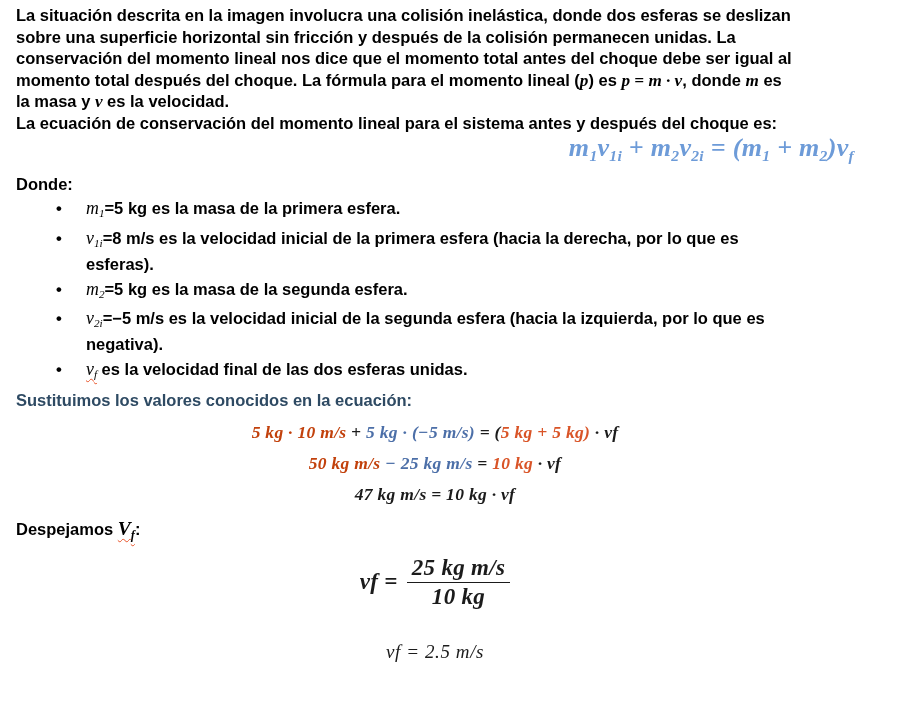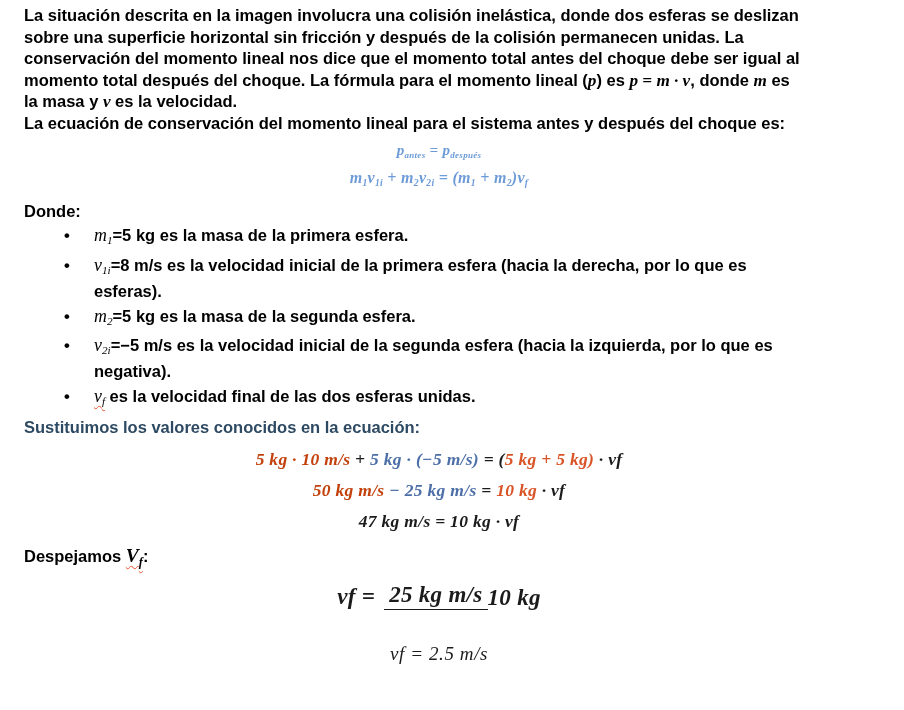--- a/index.html
+++ b/index.html
@@ -1,61 +1,60 @@
 <!DOCTYPE html>
 <html><head>
 <meta charset="utf-8">
 <style>
   html,body{margin:0;padding:0;background:#ffffff;}
   .page{
     width:862px;height:710px;box-sizing:border-box;
-    padding:5px 8px 0 24px;overflow:hidden;background:#fff;
+    padding:5px 8px 0 16px;overflow:hidden;background:#fff;
     font-family:"Liberation Sans",sans-serif;
     font-weight:600;color:#000;
     font-size:16.5px;line-height:21.5px;
   }
   p{margin:0;}
   
   .mb{font-family:"Liberation Serif",serif;font-style:italic;font-weight:700;font-size:1.04em;}
   .mv{font-family:"Liberation Serif",serif;font-style:italic;font-weight:400;font-size:1.08em;}
   .mvsub{font-family:"Liberation Serif",serif;font-style:italic;font-weight:400;font-size:0.68em;vertical-align:-0.25em;}
   .sub{font-size:0.6em;vertical-align:-0.32em;}
   .bigv{font-family:"Liberation Serif",serif;font-style:italic;font-weight:700;font-size:1.18em;}
   .bigvsub{font-family:"Liberation Serif",serif;font-style:italic;font-weight:700;font-size:0.75em;vertical-align:-0.3em;}
   .spell{text-decoration:underline wavy #E8542A;text-decoration-thickness:1px;text-underline-offset:3px;text-decoration-skip-ink:none;}
   .green{color:#c2410c;}
   .blue{color:#4C6FA8;}
   .red{color:#D95427;}
   
   .eq{text-align:center;font-family:"Liberation Serif",serif;font-style:italic;letter-spacing:0.3px;color:#1b1b1b;}
   .eq-blue-small{font-size:15px;line-height:18px;margin-top:7px;color:#6D9BD8;}
-  .eq-blue-big{font-size:16px;line-height:26px;margin:1px 0 5px 0;color:#6D9BD8;}
+  .eq-blue-big{font-size:26px;line-height:26px;margin:1px 0 5px 0;color:#6D9BD8;text-align:right;}
   .eq-step{font-size:17.5px;line-height:23px;margin:8px 0;}
   .donde{margin-top:4px;}
   ul.vars{list-style:none;margin:3px 0 2px 0;padding:0 0 0 70px;}
   ul.vars li{position:relative;margin:0 0 3px 0;}
   ul.vars li::before{content:"\2022";position:absolute;left:-30px;top:0;}
   .subst-heading{color:#2E4A63;font-weight:700;margin:5px 0 10px 0;}
   .despejamos{margin-top:12px;}
   .frac-row{display:flex;align-items:center;justify-content:center;gap:9px;margin-top:10px;font-size:23px;line-height:22px;}
-  .frac{display:inline-flex;flex-direction:row;text-align:center;font-family:Liberation Serif, serif;}
+  .frac{display:inline-flex;flex-direction:column;text-align:center;font-family:Liberation Serif, serif;}
   .frac .num{border-bottom:1.6px solid #1b1b1b;padding:0 5px 3px 5px;}
   .frac .den{padding-top:3px;}
   .result{font-size:19px;font-weight:400;margin-top:33px;letter-spacing:0.6px;}
 </style>
 </head>
 <body>
 
 <div class="page">
 
   <p class="body-text"><span>La situación descrita en la imagen involucra una colisión inelástica, donde dos esferas se deslizan</span><br><span>sobre una superficie horizontal sin fricción y después de la colisión permanecen unidas. La</span><br><span>conservación del momento lineal nos dice que el momento total antes del choque debe ser igual al</span><br><span>momento total después del choque. La fórmula para el momento lineal (</span><span class="mb">p</span><span>) es </span><span class="mb">p = m · v</span><span>, donde </span><span class="mb">m</span><span> es</span><br><span>la masa y </span><span class="mb">v</span><span> es la velocidad.</span></p>
 
   <p class="body-text"><span>La ecuación de conservación del momento lineal para el sistema antes y después del choque es:</span></p>
 
-  <div class="eq eq-blue-small"><span>p</span><span class="sub">antes</span><span> = </span><span>p</span><span class="sub">después</span></div>
   <div class="eq eq-blue-big"><span>m</span><span class="sub">1</span><span>v</span><span class="sub">1i</span><span> + </span><span>m</span><span class="sub">2</span><span>v</span><span class="sub">2i</span><span> = (</span><span>m</span><span class="sub">1</span><span> + </span><span>m</span><span class="sub">2</span><span>)</span><span>v</span><span class="sub">f</span></div>
 
   <p class="body-text donde">Donde:</p>
 
   <ul class="vars">
     <li><span class="mv">m</span><span class="mvsub">1</span><span>=5 kg es la masa de la primera esfera.</span></li>
     <li><span class="mv">v</span><span class="mvsub">1i</span><span>=8 m/s es la velocidad inicial de la primera esfera (hacia la derecha, por lo que es</span><br><span>esferas).</span></li>
     <li><span class="mv">m</span><span class="mvsub">2</span><span>=5 kg es la masa de la segunda esfera.</span></li>
     <li><span class="mv">v</span><span class="mvsub">2i</span><span>=−5 m/s es la velocidad inicial de la segunda esfera (hacia la izquierda, por lo que es</span><br><span>negativa).</span></li>
     <li><span class="mv spell">v</span><span class="mvsub spell">f</span><span> es la velocidad final de las dos esferas unidas.</span></li>

